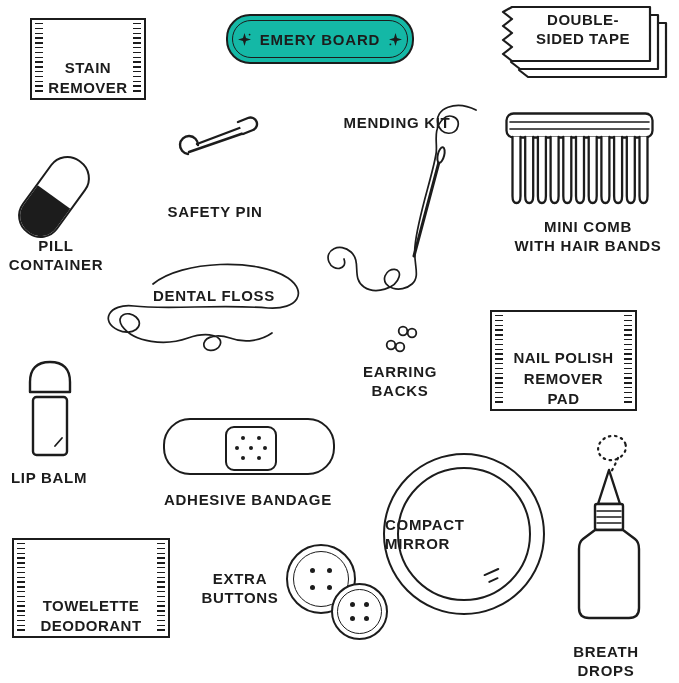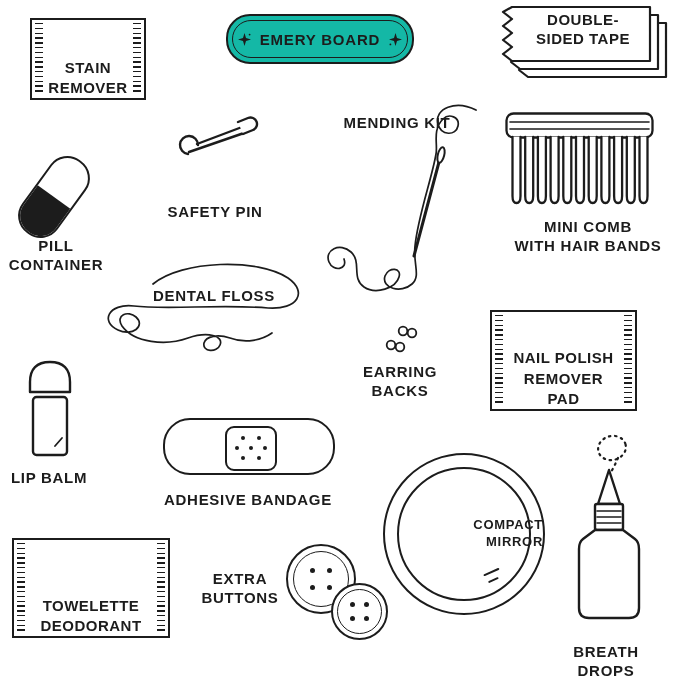--- a/index.html
+++ b/index.html
@@ -42,21 +42,21 @@
   
   .pill{position:absolute;left:32px;top:152px;width:40px;height:86px;border:2.5px solid #1c1c1c;border-radius:21px;transform:rotate(36deg);overflow:hidden;background:#fff;}
   .pill .half{position:absolute;left:-1px;right:-1px;bottom:-1px;height:44px;background:#1c1c1c;}
   
   .bandage{position:absolute;left:163px;top:418px;width:168px;height:53px;border:2.4px solid #1c1c1c;border-radius:27px;background:#fff;}
   .bandage .pad{position:absolute;left:60px;top:6px;width:48px;height:41px;border:2px solid #1c1c1c;border-radius:9px;}
   .dot{position:absolute;width:4.2px;height:4.2px;border-radius:50%;background:#1c1c1c;}
   
   .mirror{position:absolute;left:383px;top:453px;width:158px;height:158px;border:2.5px solid #1c1c1c;border-radius:50%;background:#fff;}
   .mirror .minner{position:absolute;inset:12px;border:2.5px solid #1c1c1c;border-radius:50%;}
-  .mirror .mtext{position:absolute;inset:0;display:flex;flex-direction:column;align-items:flex-end;justify-content:center;font-size:13px;font-weight:600;letter-spacing:.7px;line-height:1.3;text-align:center;}
+  .mirror .mtext{position:absolute;inset:0;display:flex;flex-direction:column;align-items:flex-start;justify-content:center;font-size:15px;font-weight:600;letter-spacing:.7px;line-height:1.3;text-align:center;}
   .mirror .mtext span{display:block;}
   .shine{position:absolute;height:2.4px;background:#1c1c1c;border-radius:2px;transform:rotate(-24deg);}
   
   .btn{position:absolute;border:2.4px solid #1c1c1c;border-radius:50%;background:#fff;}
   .btn .ring{position:absolute;inset:5px;border:1.8px solid #1c1c1c;border-radius:50%;}
   .hole{position:absolute;border-radius:50%;background:#1c1c1c;}
 </style>
 </head>
 <body>
 

